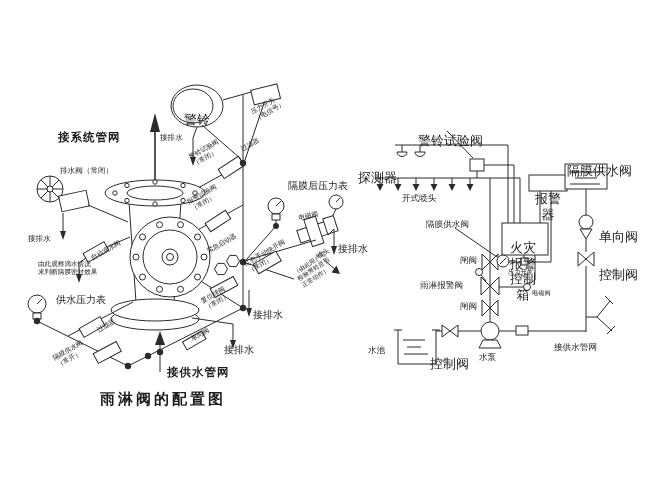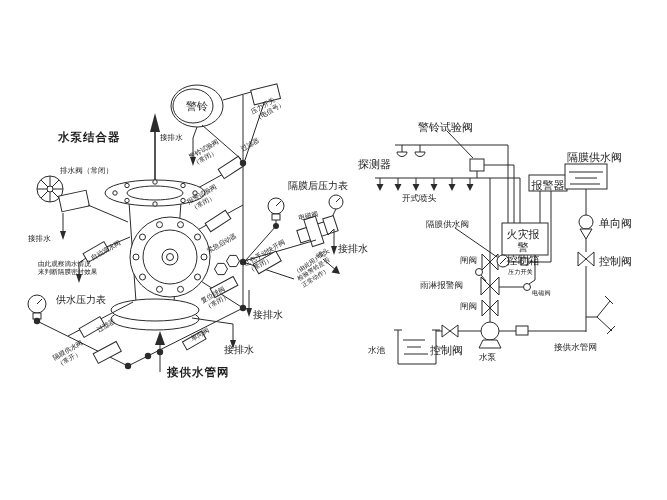--- a/index.html
+++ b/index.html
@@ -4,21 +4,21 @@
 <style>
   html,body{margin:0;padding:0;background:#ffffff;}
   #canvas{position:relative;width:667px;height:500px;background:#ffffff;overflow:hidden;
           font-family:"DejaVu Sans","Liberation Sans",sans-serif;color:#1c1c1c;}
   svg{position:absolute;left:0;top:0;}
   .lbl{position:absolute;white-space:pre-line;line-height:1.2;color:#1c1c1c;transform-origin:left top;}
   .s6{font-size:6.2px;}
   .s65{font-size:6.6px;}
   .s7{font-size:10px;}
   .s75{font-size:7.6px;}
-  .s8{font-size:11px;}
+  .s8{font-size:13px;margin-top:12px;}
   .s85{font-size:8.6px;text-align:right;}
   .net{font-size:11.5px;font-weight:bold;letter-spacing:1px;}
   .title{font-size:15px;font-weight:bold;letter-spacing:3px;}
   .r12{transform:rotate(-12deg);}
   .r30{transform:rotate(-30deg);}
   .r33{transform:rotate(-33deg);}
   .ctr{text-align:center;}
 </style>
 </head>
 <body>
@@ -340,21 +340,21 @@
       <polyline points="398,330 398,364 436,364 436,330"></polyline>
       <line x1="394" y1="330" x2="402" y2="330"></line>
       <line x1="432" y1="330" x2="440" y2="330"></line>
       <line x1="403" y1="340" x2="425" y2="340"></line>
       <line x1="407" y1="347" x2="421" y2="347"></line>
       <line x1="404" y1="354" x2="428" y2="354"></line>
     </g>
   </g>
 </svg>
 
-<div class="lbl net" style="left:58px;top:131px">水泵结合器</div>
+<div class="lbl net" style="left:58px;top:131px">接系统管网</div>
 <div class="lbl s75" style="left:160px;top:133px">接排水</div>
 <div class="lbl s8 ctr" style="left:183px;top:100px;width:28px">警铃</div>
 <div class="lbl s65 r30" style="left:250px;top:110px">压力开关
 （电信号）</div>
 <div class="lbl s65 r30" style="left:188px;top:155px">警铃试验阀
 （常闭）</div>
 <div class="lbl s65 r30" style="left:240px;top:147px">过滤器</div>
 <div class="lbl s7" style="left:288px;top:180px">隔膜后压力表</div>
 <div class="lbl s65 r12" style="left:298px;top:215px">电磁阀</div>
 <div class="lbl s7" style="left:338px;top:243px">接排水</div>
@@ -375,20 +375,21 @@
 <div class="lbl s75" style="left:28px;top:234px">接排水</div>
 <div class="lbl s65 r30" style="left:90px;top:256px">自动滴水阀</div>
 <div class="lbl s65" style="left:38px;top:261px">由此观察滴水情况
 来判断隔膜密封效果</div>
 <div class="lbl s7" style="left:56px;top:294px">供水压力表</div>
 <div class="lbl s65 r30" style="left:96px;top:328px">过滤器</div>
 <div class="lbl s65 r30" style="left:52px;top:356px">隔膜供水阀
 （常开）</div>
 <div class="lbl s65 r30" style="left:190px;top:337px">单向阀</div>
 <div class="lbl net" style="left:167px;top:366px">接供水管网</div>
+<div class="lbl title" style="left:100px;top:390px">雨淋阀的配置图</div>
 
 <div class="lbl s8" style="left:418px;top:121px">警铃试验阀</div>
 <div class="lbl s8" style="left:358px;top:158px">探测器</div>
 <div class="lbl s85" style="left:402px;top:193px">开式喷头</div>
 <div class="lbl s8 ctr" style="left:529px;top:179px;width:38px">报警器</div>
 <div class="lbl s8" style="left:567px;top:151px">隔膜供水阀</div>
 <div class="lbl s8 ctr" style="left:504px;top:228px;width:38px">火灾报警
 控制箱</div>
 <div class="lbl s85" style="left:426px;top:219px">隔膜供水阀</div>
 <div class="lbl s8" style="left:599px;top:217px">单向阀</div>

